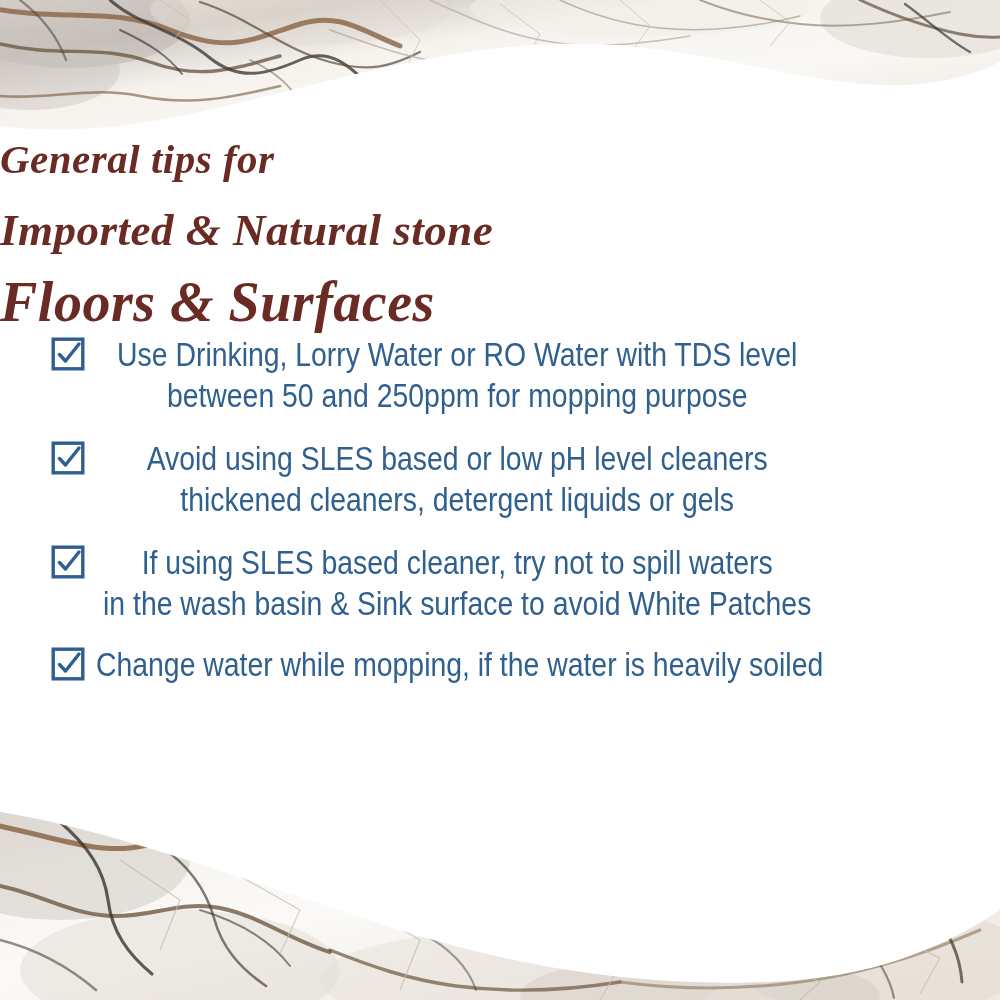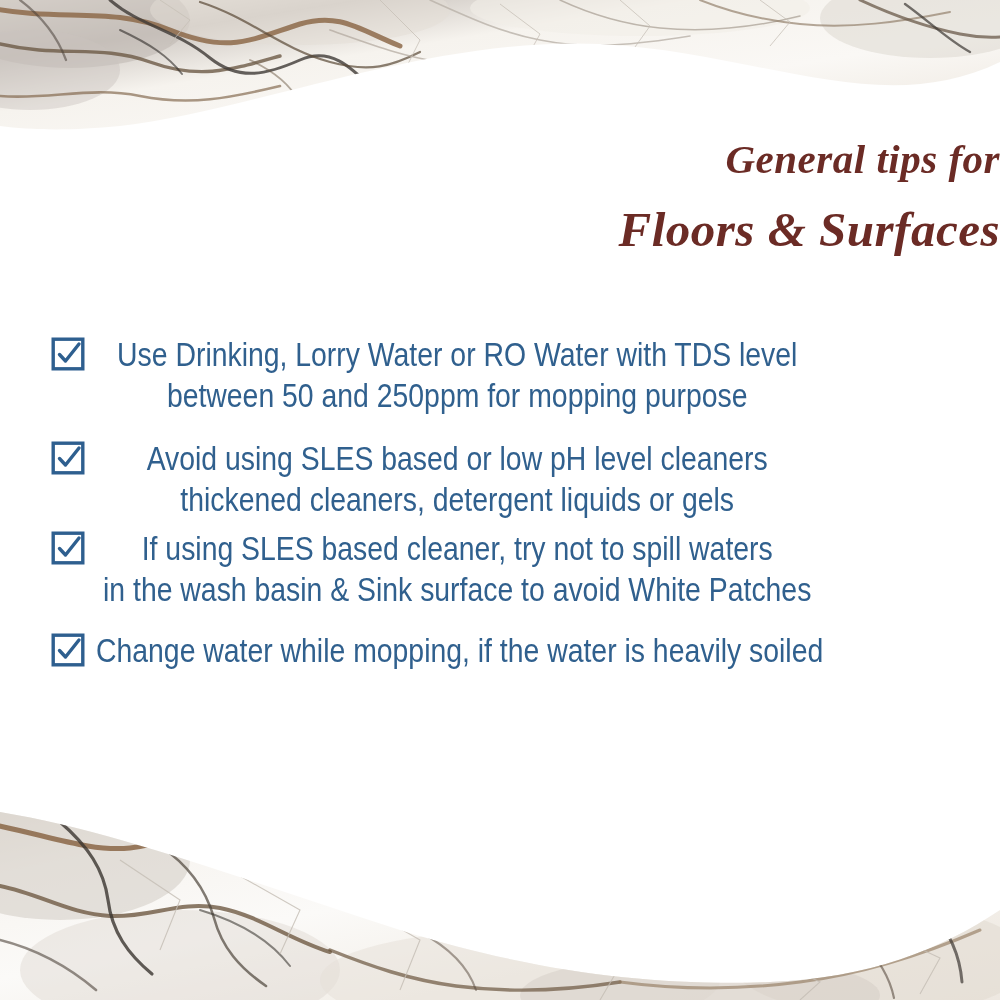--- a/index.html
+++ b/index.html
@@ -41,46 +41,46 @@
     top: 0;
     width: 1000px;
     height: 1000px;
   }
 
   #heading {
     position: absolute;
     left: 0;
     top: 124px;
     width: 1000px;
-    text-align: right;
+    text-align: left;
     color: #6b2b25;
     font-family: "Liberation Serif", "DejaVu Serif", serif;
     font-weight: bold;
     font-style: italic;
     letter-spacing: 0.5px;
   }
   .heading-line { display: block; white-space: nowrap; }
   #heading-line-1 { font-size: 41px; line-height: 70px; }
   #heading-line-2 { font-size: 45px; line-height: 72px; }
-  #heading-line-3 { font-size: 49px; line-height: 72px; }
+  #heading-line-3 { font-size: 56px; line-height: 72px; }
 
   #tips-list {
     position: absolute;
     left: 0;
     top: 334px;
     width: 1000px;
   }
 
   .tip-item {
     position: relative;
     display: block;
     width: 1000px;
   }
   .tip-item.gap-lg { margin-top: 22px; }
-  .tip-item.gap-md { margin-top: 8px; }
+  .tip-item.gap-md { margin-top: 22px; }
   .tip-item.gap-sm { margin-top: 20px; }
 
   .tip-check {
     position: absolute;
     left: 50px;
     top: 2px;
     width: 36px;
     height: 36px;
     display: block;
   }
@@ -208,20 +208,21 @@
           <path d="M240,86 L300,120 L280,164"></path>
         </g>
       </g>
     </svg>
   </div>
 
   <div id="content">
 
     <div id="heading">
       <span class="heading-line" id="heading-line-1">General tips for</span>
+      <span class="heading-line" id="heading-line-2">Imported &amp; Natural stone</span>
       <span class="heading-line" id="heading-line-3">Floors &amp; Surfaces</span>
     </div>
 
     <div id="tips-list">
 
       <div class="tip-item">
         <span class="tip-check">
           <svg viewBox="0 0 36 36" aria-hidden="true">
             <rect x="3.2" y="3.2" width="29.6" height="29.6" fill="none" stroke="#2e5f8f" stroke-width="3.4"></rect>
             <path d="M9.5 18.5 L15.5 25 L29 8" fill="none" stroke="#2e5f8f" stroke-width="3.4" stroke-linecap="round" stroke-linejoin="round"></path>

